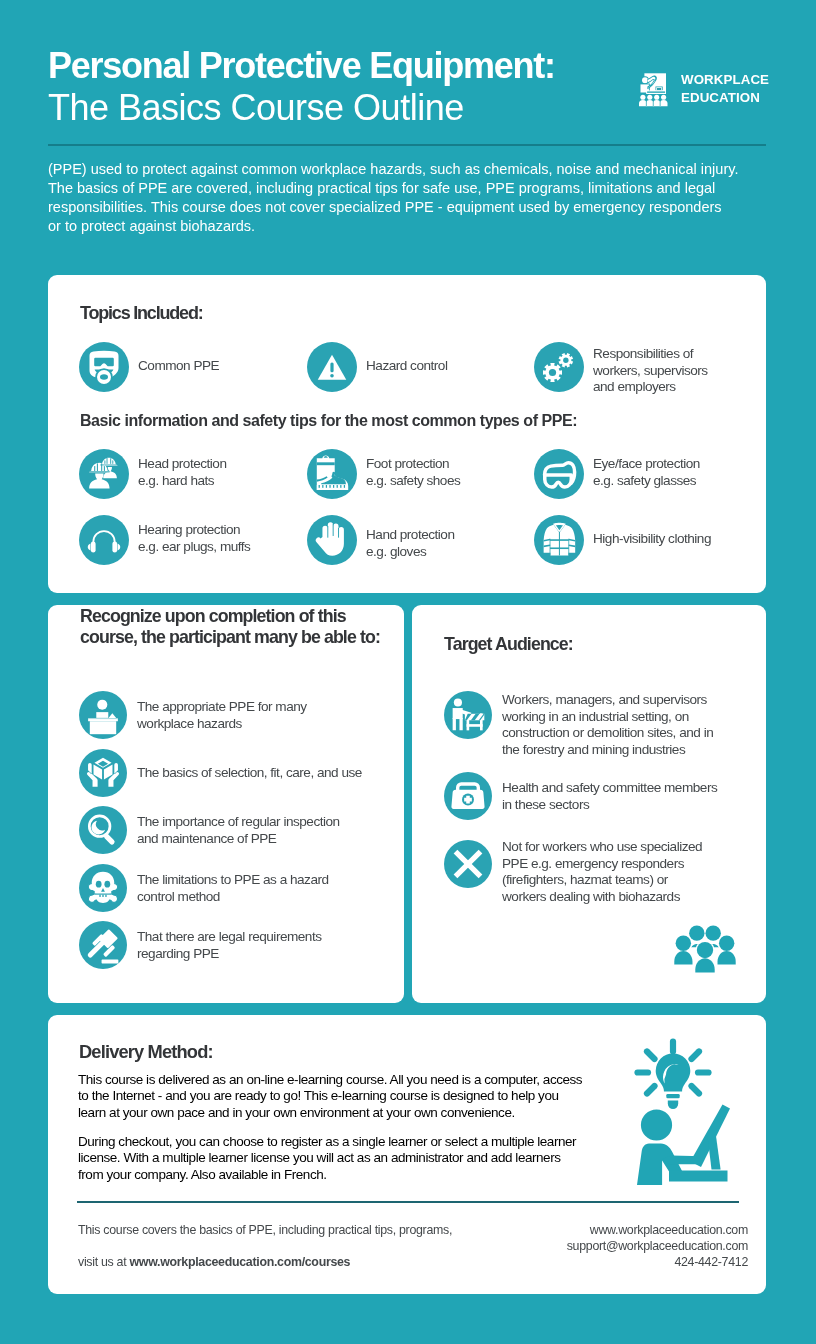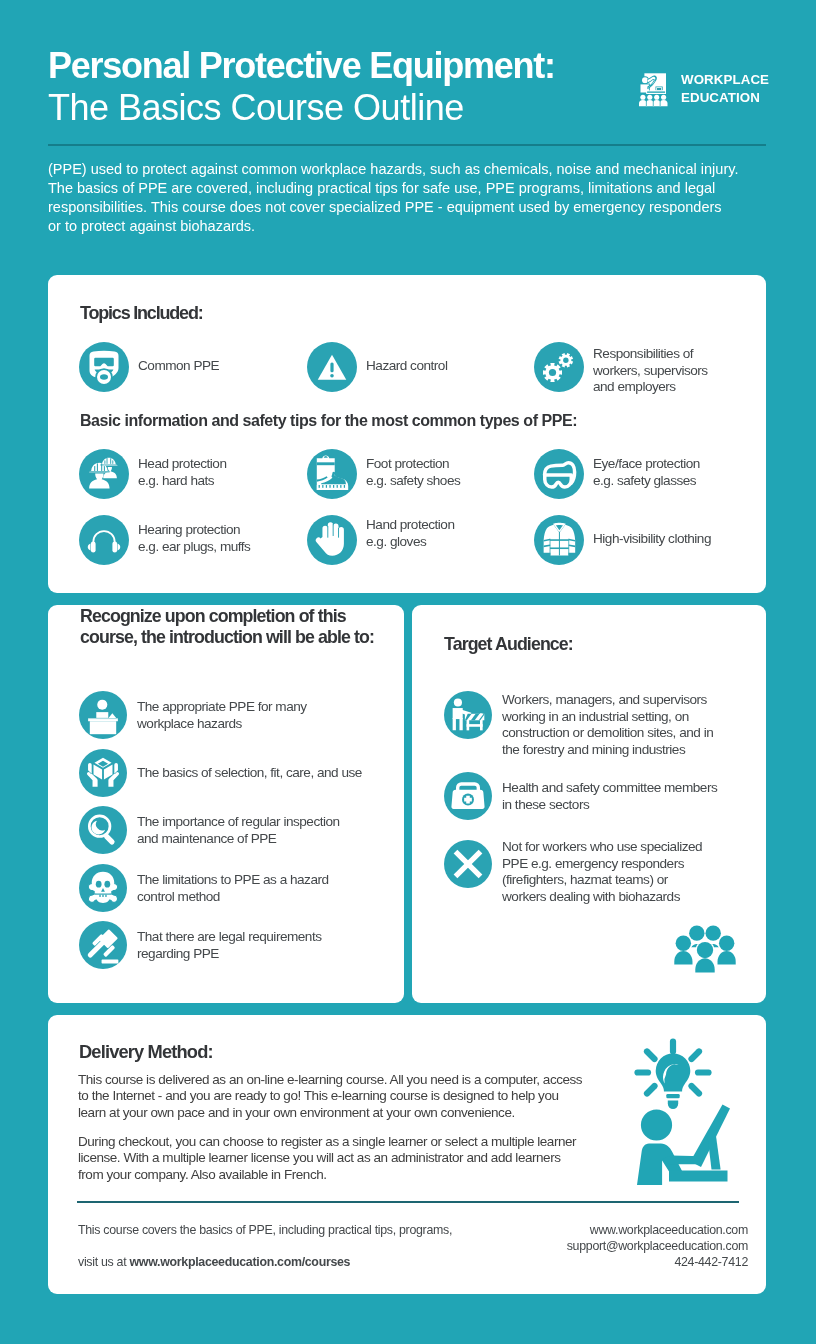--- a/index.html
+++ b/index.html
@@ -35,21 +35,21 @@
   
   .h-md{font-size:17.8px;font-weight:700;letter-spacing:-0.9px;color:#333538;line-height:21.4px;}
   #recog-title{position:absolute;left:80px;top:606px;}
   #aud-title{position:absolute;left:444px;top:634px;}
   .r-item{position:absolute;}
   .r-item .lbl{position:absolute;left:58px;}
 
   
   #delivery-title{position:absolute;left:79px;top:1041px;font-size:18.3px;font-weight:700;
                   letter-spacing:-0.85px;color:#333538;}
-  .d-para{position:absolute;left:78px;color:#404040;font-size:13.5px;line-height:16.3px;
+  .d-para{position:absolute;left:78px;color:#000000;font-size:13.5px;line-height:16.3px;
           letter-spacing:-0.45px;white-space:nowrap;}
   #d-p1{top:1072px;}
   #d-p2{top:1134px;}
   #delivery-divider{position:absolute;left:77px;top:1201px;width:662px;height:2px;background:#1d6571;}
   #footer-note{position:absolute;left:78px;top:1222px;color:#44484b;font-size:12.4px;
                line-height:16.1px;letter-spacing:-0.3px;white-space:nowrap;}
   #footer-note b{font-weight:700;}
   #footer-contact{position:absolute;right:68px;top:1222px;color:#44484b;font-size:12.4px;
                   line-height:16.1px;letter-spacing:-0.3px;text-align:right;white-space:nowrap;}
   #delivery-art{position:absolute;left:625px;top:1038px;}
@@ -520,32 +520,32 @@
         </svg>
       </span>
     <span class="lbl body-sm" style="top:7px;white-space:nowrap"><span>Hearing protection</span><br><span>e.g. ear plugs, muffs</span></span>
   </div>
   <div class="t-item" style="left:307px;top:515px">
     <span class="ic" style="width:50px;height:50px">
         <svg width="50" height="50" viewBox="0 0 100 100">
           <use href="#i-hand"></use>
         </svg>
       </span>
-    <span class="lbl body-sm" style="top:2px;white-space:nowrap"><span>Hand protection</span><br><span>e.g. gloves</span></span>
+    <span class="lbl body-sm" style="top:12px;white-space:nowrap"><span>Hand protection</span><br><span>e.g. gloves</span></span>
   </div>
   <div class="t-item" style="left:534px;top:515px">
     <span class="ic" style="width:50px;height:50px">
         <svg width="50" height="50" viewBox="0 0 100 100">
           <use href="#i-jacket"></use>
         </svg>
       </span>
     <span class="lbl body-sm" style="top:16px;white-space:nowrap">High-visibility clothing</span>
   </div>
 
-  <div class="h-md" id="recog-title"><span>Recognize upon completion of this</span><br><span>course, the introduction will be able to:</span></div>
+  <div class="h-md" id="recog-title"><span>Recognize upon completion of this</span><br><span>course, the participant many be able to:</span></div>
   <div class="r-item" style="left:79px;top:691px">
     <span class="ic" style="width:48px;height:48px">
         <svg width="48" height="48" viewBox="0 0 100 100">
           <use href="#i-desk"></use>
         </svg>
       </span>
     <span class="lbl body-sm" style="top:8px;white-space:nowrap"><span>The appropriate PPE for many</span><br><span>workplace hazards</span></span>
   </div>
   <div class="r-item" style="left:79px;top:749px">
     <span class="ic" style="width:48px;height:48px">

